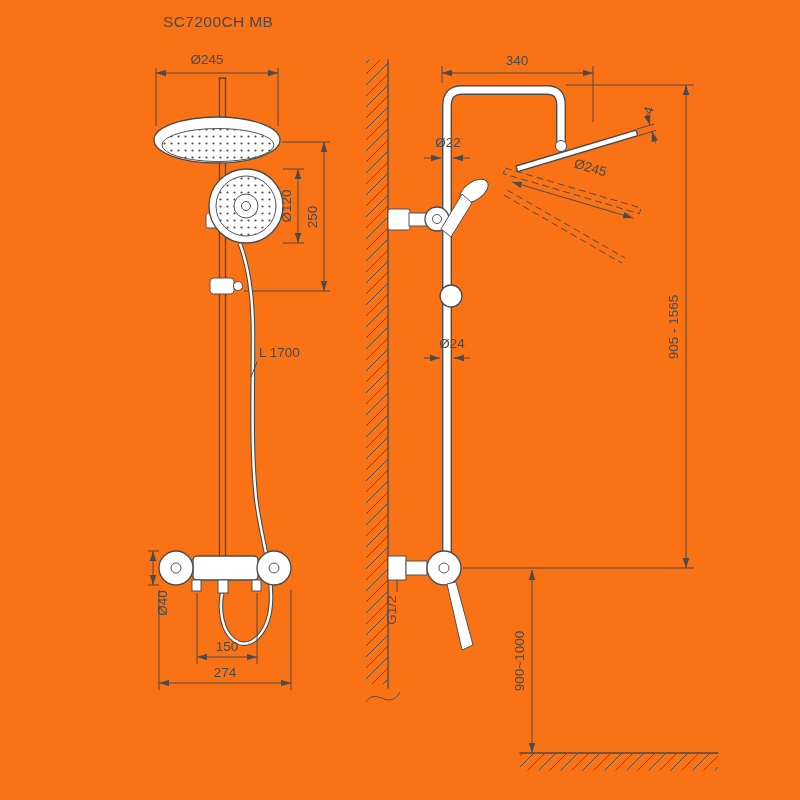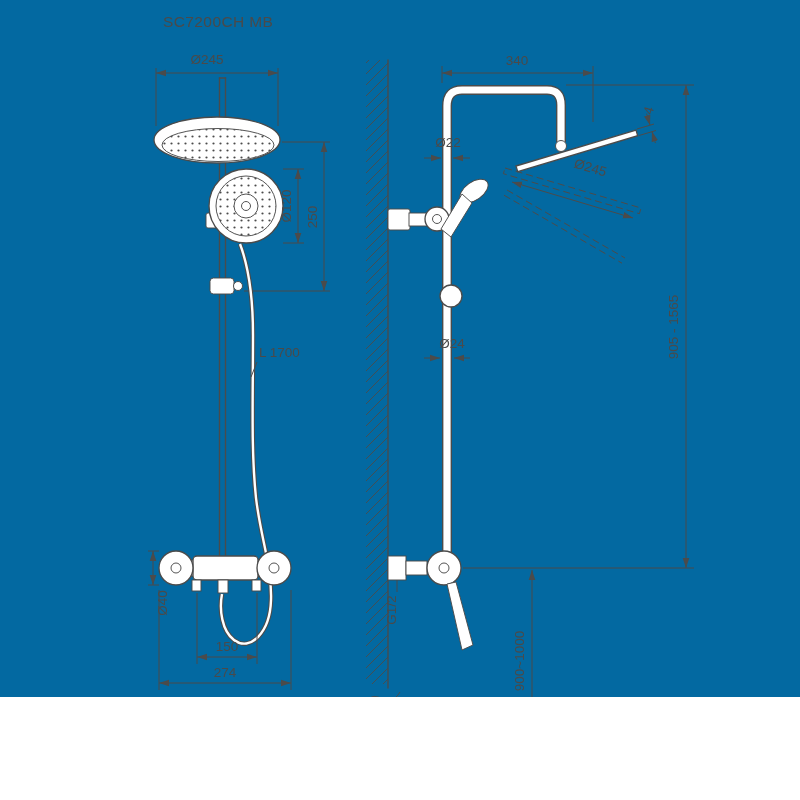--- a/index.html
+++ b/index.html
@@ -1,16 +1,16 @@
 <!DOCTYPE html>
 <html><head>
 <meta charset="utf-8">
 <style>
   html,body { margin:0; padding:0; background:#ffffff; }
-  .stage { width:800px; height:697px; background:#0369a1; position:relative; overflow:hidden; }
+  .stage { width:800px; height:800px; background:#f97316; position:relative; overflow:hidden; }
   svg text { font-family:"Liberation Sans", sans-serif; font-size:13.5px; fill:#4a4a4a; }
   svg text.title { font-size:15.5px; letter-spacing:0.4px; }
   .s1  { stroke:#4b4b4b; stroke-width:1.35; fill:none; stroke-linecap:round; }
   .s0  { stroke:#4b4b4b; stroke-width:0.95; fill:none; }
   .fw  { fill:#ffffff; stroke:#4b4b4b; stroke-width:1.35; }
   .fw0 { fill:#ffffff; stroke:#4b4b4b; stroke-width:0.95; }
   .dim { stroke:#4b4b4b; stroke-width:1; fill:none; }
   .dsh { stroke:#4b4b4b; stroke-width:1; fill:none; stroke-dasharray:7 4; }
   .pipeO { stroke:#4b4b4b; stroke-width:10; fill:none; }
   .pipeI { stroke:#ffffff; stroke-width:7.2; fill:none; }

